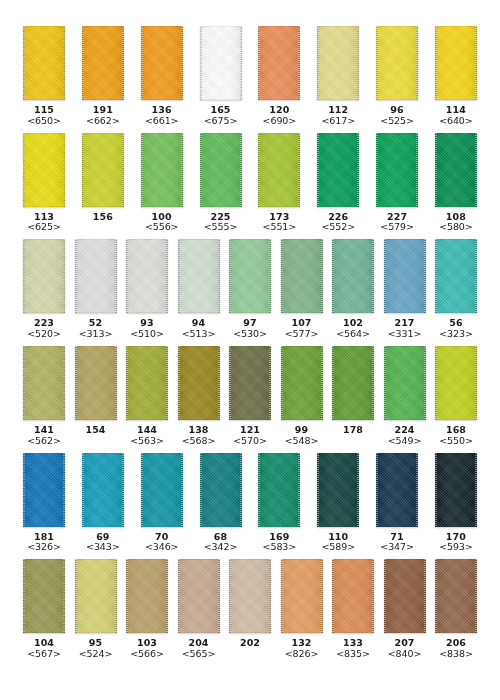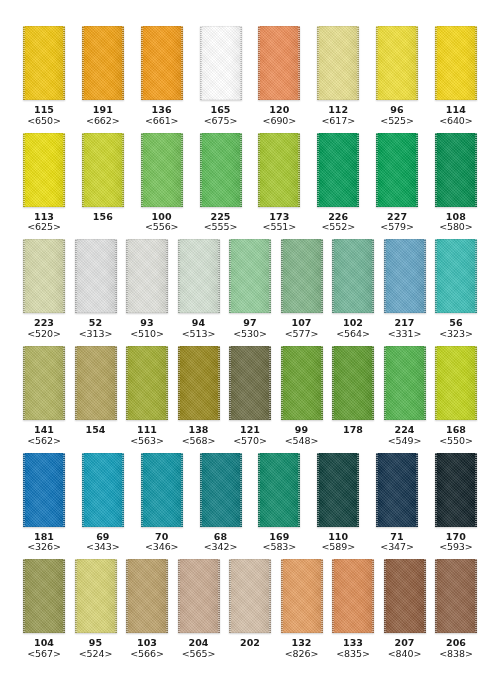--- a/index.html
+++ b/index.html
@@ -299,21 +299,21 @@
       <div class="swatch-cell">
         <div class="swatch-chip" style="background-color: rgb(178, 162, 91);"></div>
         <div class="swatch-labels">
           <span class="swatch-number">154</span>
           <span class="swatch-code"></span>
         </div>
       </div>
       <div class="swatch-cell">
         <div class="swatch-chip" style="background-color: rgb(160, 172, 47);"></div>
         <div class="swatch-labels">
-          <span class="swatch-number">111</span>
+          <span class="swatch-number">144</span>
           <span class="swatch-code">&lt;563&gt;</span>
         </div>
       </div>
       <div class="swatch-cell">
         <div class="swatch-chip" style="background-color: rgb(151, 134, 26);"></div>
         <div class="swatch-labels">
           <span class="swatch-number">138</span>
           <span class="swatch-code">&lt;568&gt;</span>
         </div>
       </div>

